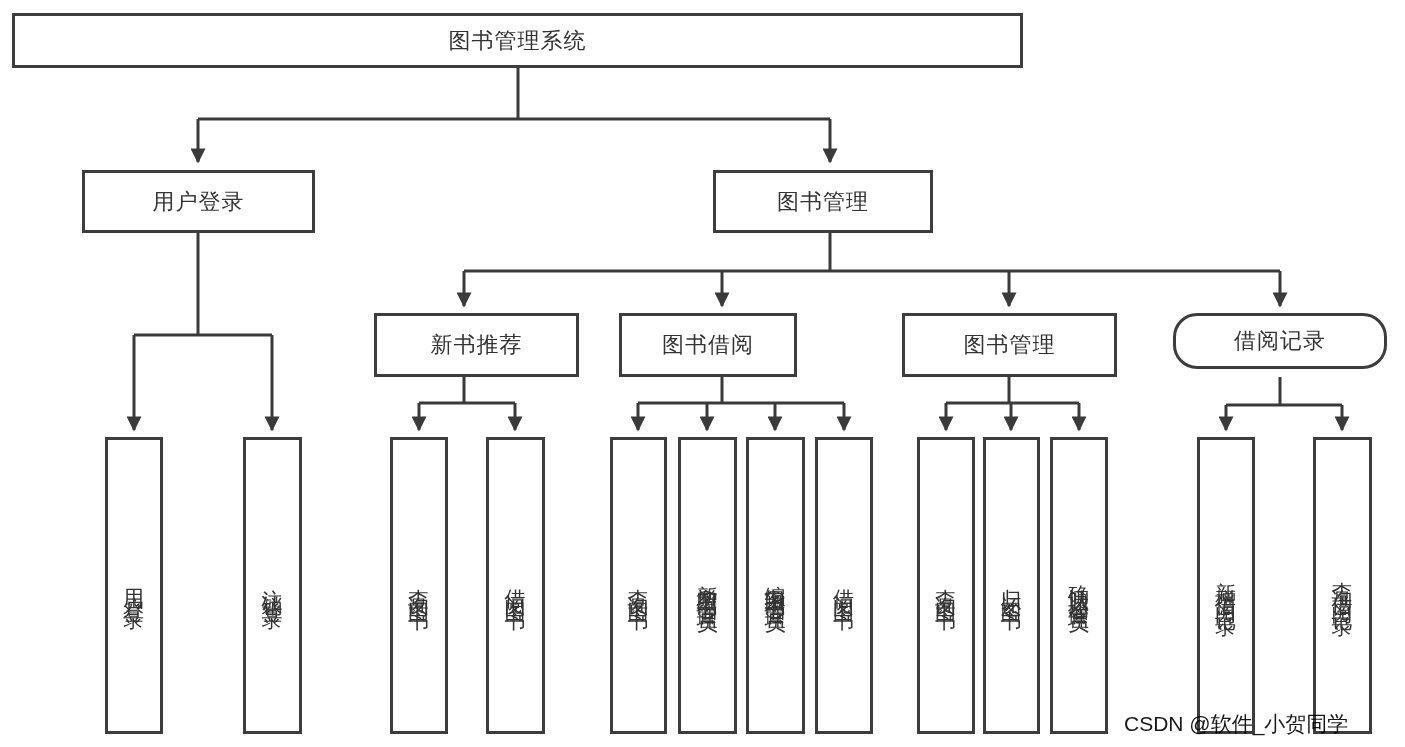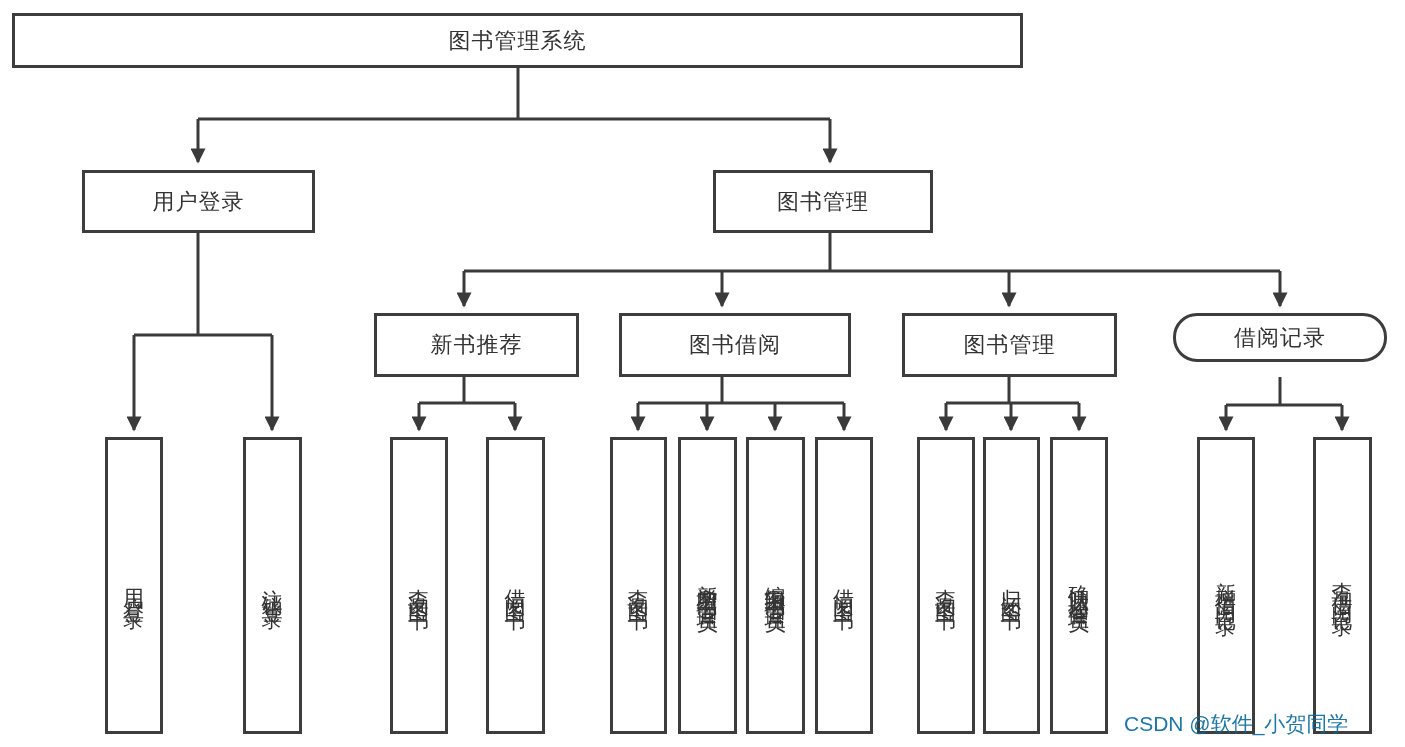--- a/index.html
+++ b/index.html
@@ -17,21 +17,21 @@
     border:3px solid #3d3d3d;box-sizing:border-box;
     display:flex;align-items:center;justify-content:center;
   }
   .vnode .vtext{
     writing-mode:vertical-rl;text-orientation:mixed;
     font-size:21px;color:#333333;letter-spacing:7px;line-height:1;
     white-space:nowrap;
   }
   #watermark{
     position:absolute;z-index:3;left:1124px;top:710px;
-    font-size:21px;color:#0369a1;opacity:0.9;white-space:nowrap;
+    font-size:21px;color:#000000;opacity:0.9;white-space:nowrap;
   }
 </style>
 </head>
 <body>
 
 <div id="stage">
 
   <svg id="connectors" viewBox="0 0 1405 747" fill="none">
     <defs>
       <marker id="arrow" viewBox="0 0 10 10" refX="9" refY="5" markerWidth="6" markerHeight="5" orient="auto-start-reverse">
@@ -89,27 +89,27 @@
   <div class="hnode" style="left:82px;top:170px;width:233px;height:63px;">
     <span>用户登录</span>
   </div>
   <div class="hnode" style="left:713px;top:170px;width:220px;height:63px;">
     <span>图书管理</span>
   </div>
 
   <div class="hnode" style="left:374px;top:313px;width:205px;height:64px;">
     <span>新书推荐</span>
   </div>
-  <div class="hnode" style="left:619px;top:313px;width:232px;height:64px;">
+  <div class="hnode" style="left:619px;top:313px;width:178px;height:64px;">
     <span>图书借阅</span>
   </div>
   <div class="hnode" style="left:902px;top:313px;width:215px;height:64px;">
     <span>图书管理</span>
   </div>
-  <div class="hnode" style="left:1173px;top:313px;width:214px;height:49px;border-radius:24px;">
+  <div class="hnode" style="left:1173px;top:313px;width:214px;height:56px;border-radius:24px;">
     <span>借阅记录</span>
   </div>
 
   <div class="vnode" style="left:105px;top:437px;width:58px;height:297px;">
     <span class="vtext">用户登录</span>
   </div>
   <div class="vnode" style="left:243px;top:437px;width:59px;height:297px;">
     <span class="vtext">注销登录</span>
   </div>
 

